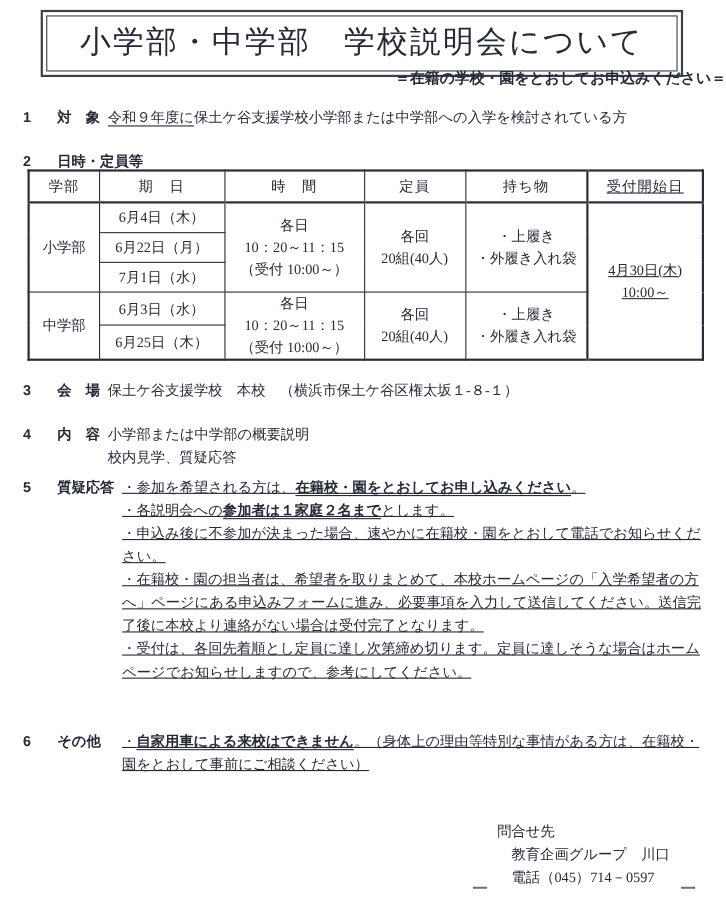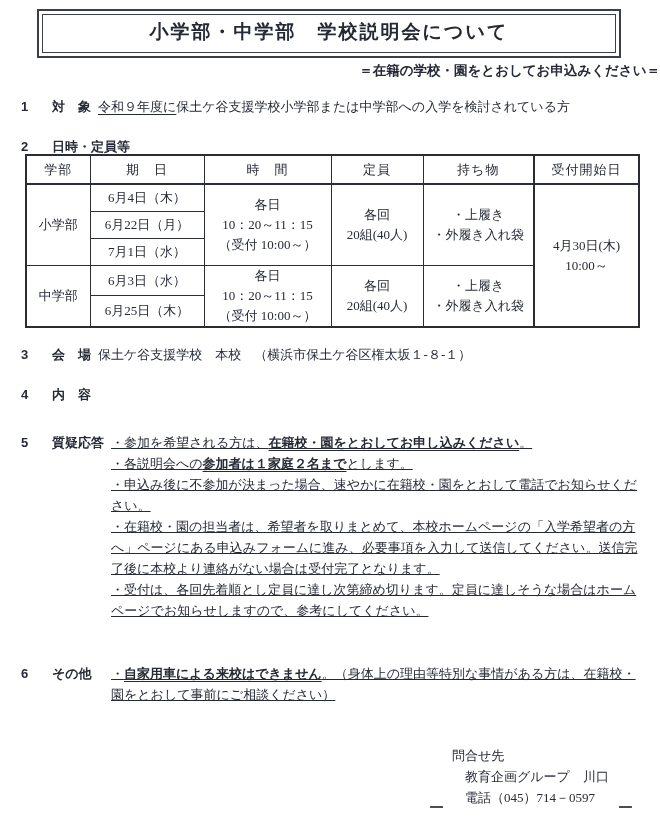--- a/index.html
+++ b/index.html
@@ -14,21 +14,21 @@
   .title-outer{
     position:absolute;left:37px;top:9px;width:584px;
     border:2px solid #3c3f4a;padding:3px;box-sizing:border-box;
   }
   .title-inner{
     border:1.5px solid #3c3f4a;text-align:center;
     padding:4px 0 7px;
   }
   .title-text{
     font-family:"Liberation Sans","DejaVu Sans",sans-serif;
-    font-size:19px;font-weight:700;letter-spacing:2px;white-space:nowrap;
+    font-size:28px;font-weight:400;letter-spacing:2px;white-space:nowrap;
   }
   .subtitle{
     position:absolute;left:0;top:62px;width:660px;text-align:right;
     font-family:"Liberation Sans","DejaVu Sans",sans-serif;
     font-weight:bold;font-size:13.5px;
   }
 
   
   .section{position:absolute;left:0;width:660px;line-height:21px;}
   .sec-num{
@@ -60,21 +60,21 @@
     border-bottom:2px solid #2a2d38;height:27px;font-weight:normal;
     letter-spacing:1px;text-align:center;
   }
   .sched td{height:26px;}
   .c-dept{text-align:center;}
   .c-date{text-align:center;}
   .c-time{padding-left:8px;text-align:left;}
   .c-cap{padding-left:12px;text-align:left;}
   .c-cap-c{text-align:center;}
   .c-items{padding-left:8px;text-align:left;}
-  .c-recep{border-left:2.5px solid #2a2d38 !important;text-align:center;}
+  .c-recep{border-left:2.5px solid #2a2d38 !important;text-align:center;text-decoration:underline;}
   th.c-recep{border-left:2.5px solid #2a2d38 !important;}
   .block-sep{border-bottom:1.6px solid #2a2d38 !important;}
 
   
   .contact{
     position:absolute;left:430px;top:730px;height:78px;display:flex;
     align-items:flex-end;
   }
   .paren{width:13px;border:1.4px solid #4a4d58;box-sizing:border-box;}
   .paren-l{border-right:none;border-radius:15px 0 0 15px;}
@@ -179,20 +179,24 @@
 
   <div class="section" style="top:344px;">
     <span class="sec-num">3</span>
     <span class="sec-label">会　場</span>
     <div class="sec-body">保土ケ谷支援学校　本校　（横浜市保土ケ谷区権太坂１-８-１）</div>
   </div>
 
   <div class="section" style="top:384px;">
     <span class="sec-num">4</span>
     <span class="sec-label">内　容</span>
+    <div class="sec-body">
+      <div>小学部または中学部の概要説明</div>
+      <div>校内見学、質疑応答</div>
+    </div>
   </div>
 
   <div class="section" style="top:432px;">
     <span class="sec-num">5</span>
     <span class="sec-label">質疑応答</span>
     <div class="sec-body-b">
       <div class="bullet"><span>・参加を希望される方は、</span><span class="strong-u">在籍校・園をとおしてお申し込みください</span><span>。</span></div>
       <div class="bullet"><span>・各説明会への</span><span class="strong-u">参加者は１家庭２名まで</span><span>とします。</span></div>
       <div class="bullet"><span>・申込み後に不参加が決まった場合、速やかに在籍校・園をとおして電話でお知らせください。</span></div>
       <div class="bullet"><span>・在籍校・園の担当者は、希望者を取りまとめて、本校ホームページの「入学希望者の方へ」ページにある申込みフォームに進み、必要事項を入力して送信してください。送信完了後に本校より連絡がない場合は受付完了となります。</span></div>

